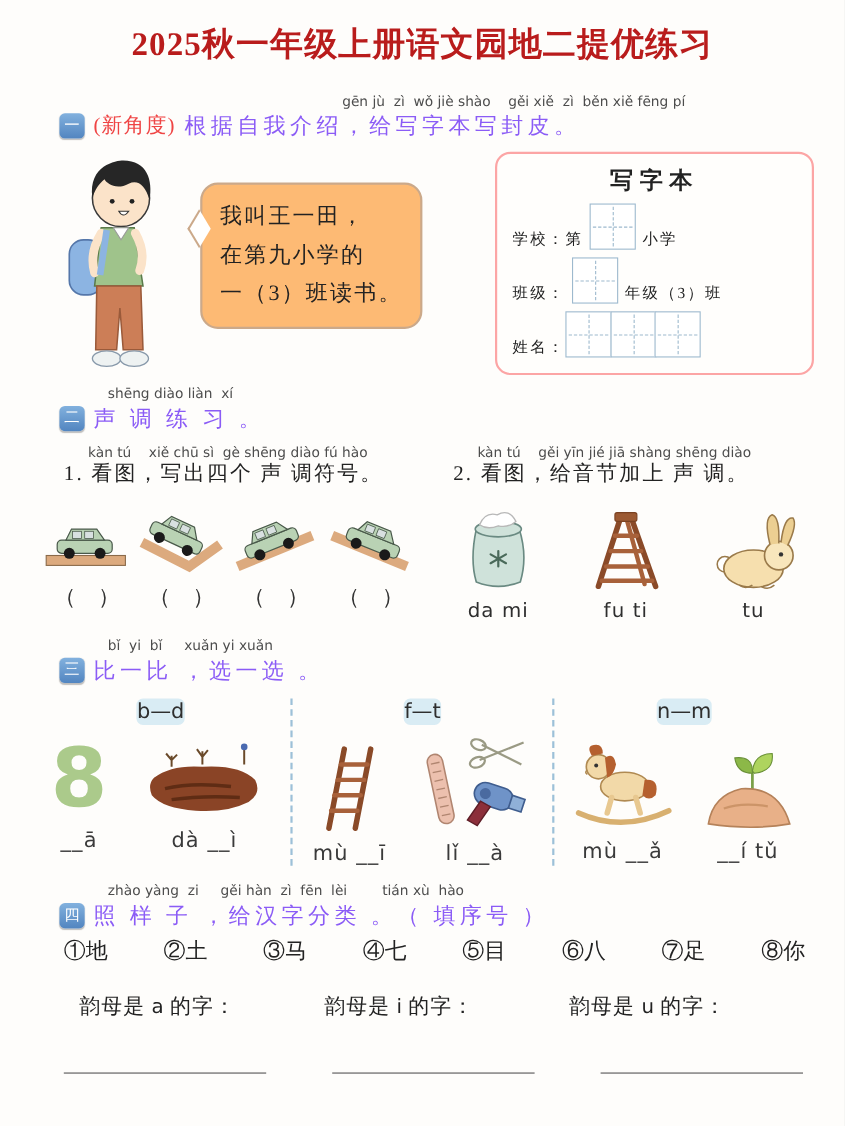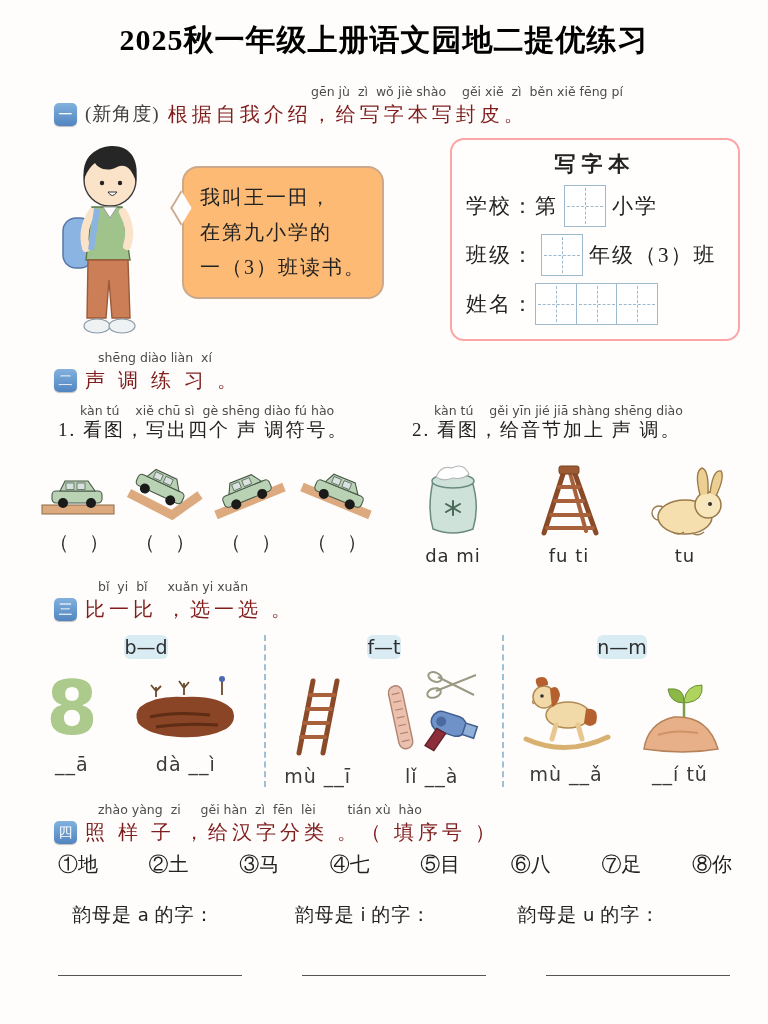--- a/index.html
+++ b/index.html
@@ -1,37 +1,37 @@
 <!DOCTYPE html>
 <html><head>
 <meta charset="utf-8">
 <style>
   html,body{margin:0;padding:0;background:#e8e8e8;}
   .page{width:768px;height:1024px;margin:0 auto;background:#fefdfb;box-sizing:border-box;
         padding:14px 28px 0 28px;font-family:"Liberation Serif",serif;color:#222;overflow:hidden;position:relative;}
-  .title{text-align:center;font-size:30px;font-weight:900;letter-spacing:1px;margin:6px 0 24px 0;color:#000000;}
+  .title{text-align:center;font-size:30px;font-weight:900;letter-spacing:1px;margin:6px 0 24px 0;color:#b91c1c;}
   .pinyin{font-family:"DejaVu Sans",sans-serif;font-size:12.5px;color:#4c4c4c;white-space:pre-wrap;line-height:1.1;}
-  .hanzi{font-size:20px;letter-spacing:4px;color:#7f1d1d;}
+  .hanzi{font-size:20px;letter-spacing:4px;color:#8b5cf6;}
   .sec-line{display:flex;align-items:center;gap:8px;margin-top:2px;}
   .badge{display:inline-block;min-width:23px;height:23px;border-radius:5px;
          background:linear-gradient(#82b1de,#5285c0);color:#fff;font-size:14px;line-height:23px;
          text-align:center;font-family:"Liberation Serif",serif;box-shadow:0 1px 1px rgba(0,0,0,.25);}
-  .tag{color:#404040;font-size:19px;letter-spacing:1px;}
+  .tag{color:#ef4444;font-size:19px;letter-spacing:1px;}
   .indent1{margin-left:140px;text-align:center;}
   .indent2{margin-left:44px;}
   .indent3{margin-left:22px;}
   
   .s1-content{display:flex;align-items:flex-start;margin:10px 0 6px 28px;}
   .bubble{position:relative;border:2px solid #cbա;border:2px solid #cba98a;border-radius:16px;
           padding:12px 16px;margin-left:26px;margin-top:28px;font-size:20px;line-height:1.75;letter-spacing:2px;background:#fdba74;}
   .bubble-tail{position:absolute;left:-13px;top:30px;width:18px;height:18px;background:#fff;
                border-left:2px solid #cba98a;border-bottom:2px solid #cba98a;transform:rotate(45deg) skew(14deg,14deg);}
   .book-box{border:2px solid #fca5a5;border-radius:14px;padding:10px 14px 14px 14px;margin-left:auto;width:258px;background:#fffefc;}
   .book-title{text-align:center;font-size:21px;letter-spacing:6px;font-weight:bold;margin-bottom:6px;}
-  .book-row{display:flex;align-items:center;font-size:21px;letter-spacing:2px;margin-top:7px;}
+  .book-row{display:flex;align-items:flex-end;font-size:14px;letter-spacing:2px;margin-top:7px;}
   .tzg{display:inline-block;width:42px;height:42px;border:1.5px solid #9db9ce;position:relative;background:#fff;box-sizing:border-box;vertical-align:middle;}
   .tzg + .tzg{margin-left:-1.5px;}
   .tzg .v{position:absolute;left:50%;top:2px;bottom:2px;border-left:1px dashed #9db9ce;}
   .tzg .h{position:absolute;top:50%;left:2px;right:2px;border-top:1px dashed #9db9ce;}
   .gap6{margin:0 6px;}
   
   .q-row{display:flex;margin-top:10px;}
   .q-col{width:50%;}
   .q-text{font-size:19px;letter-spacing:2px;}
   .cars-row{display:flex;gap:4px;margin:12px 0 0 10px;}

